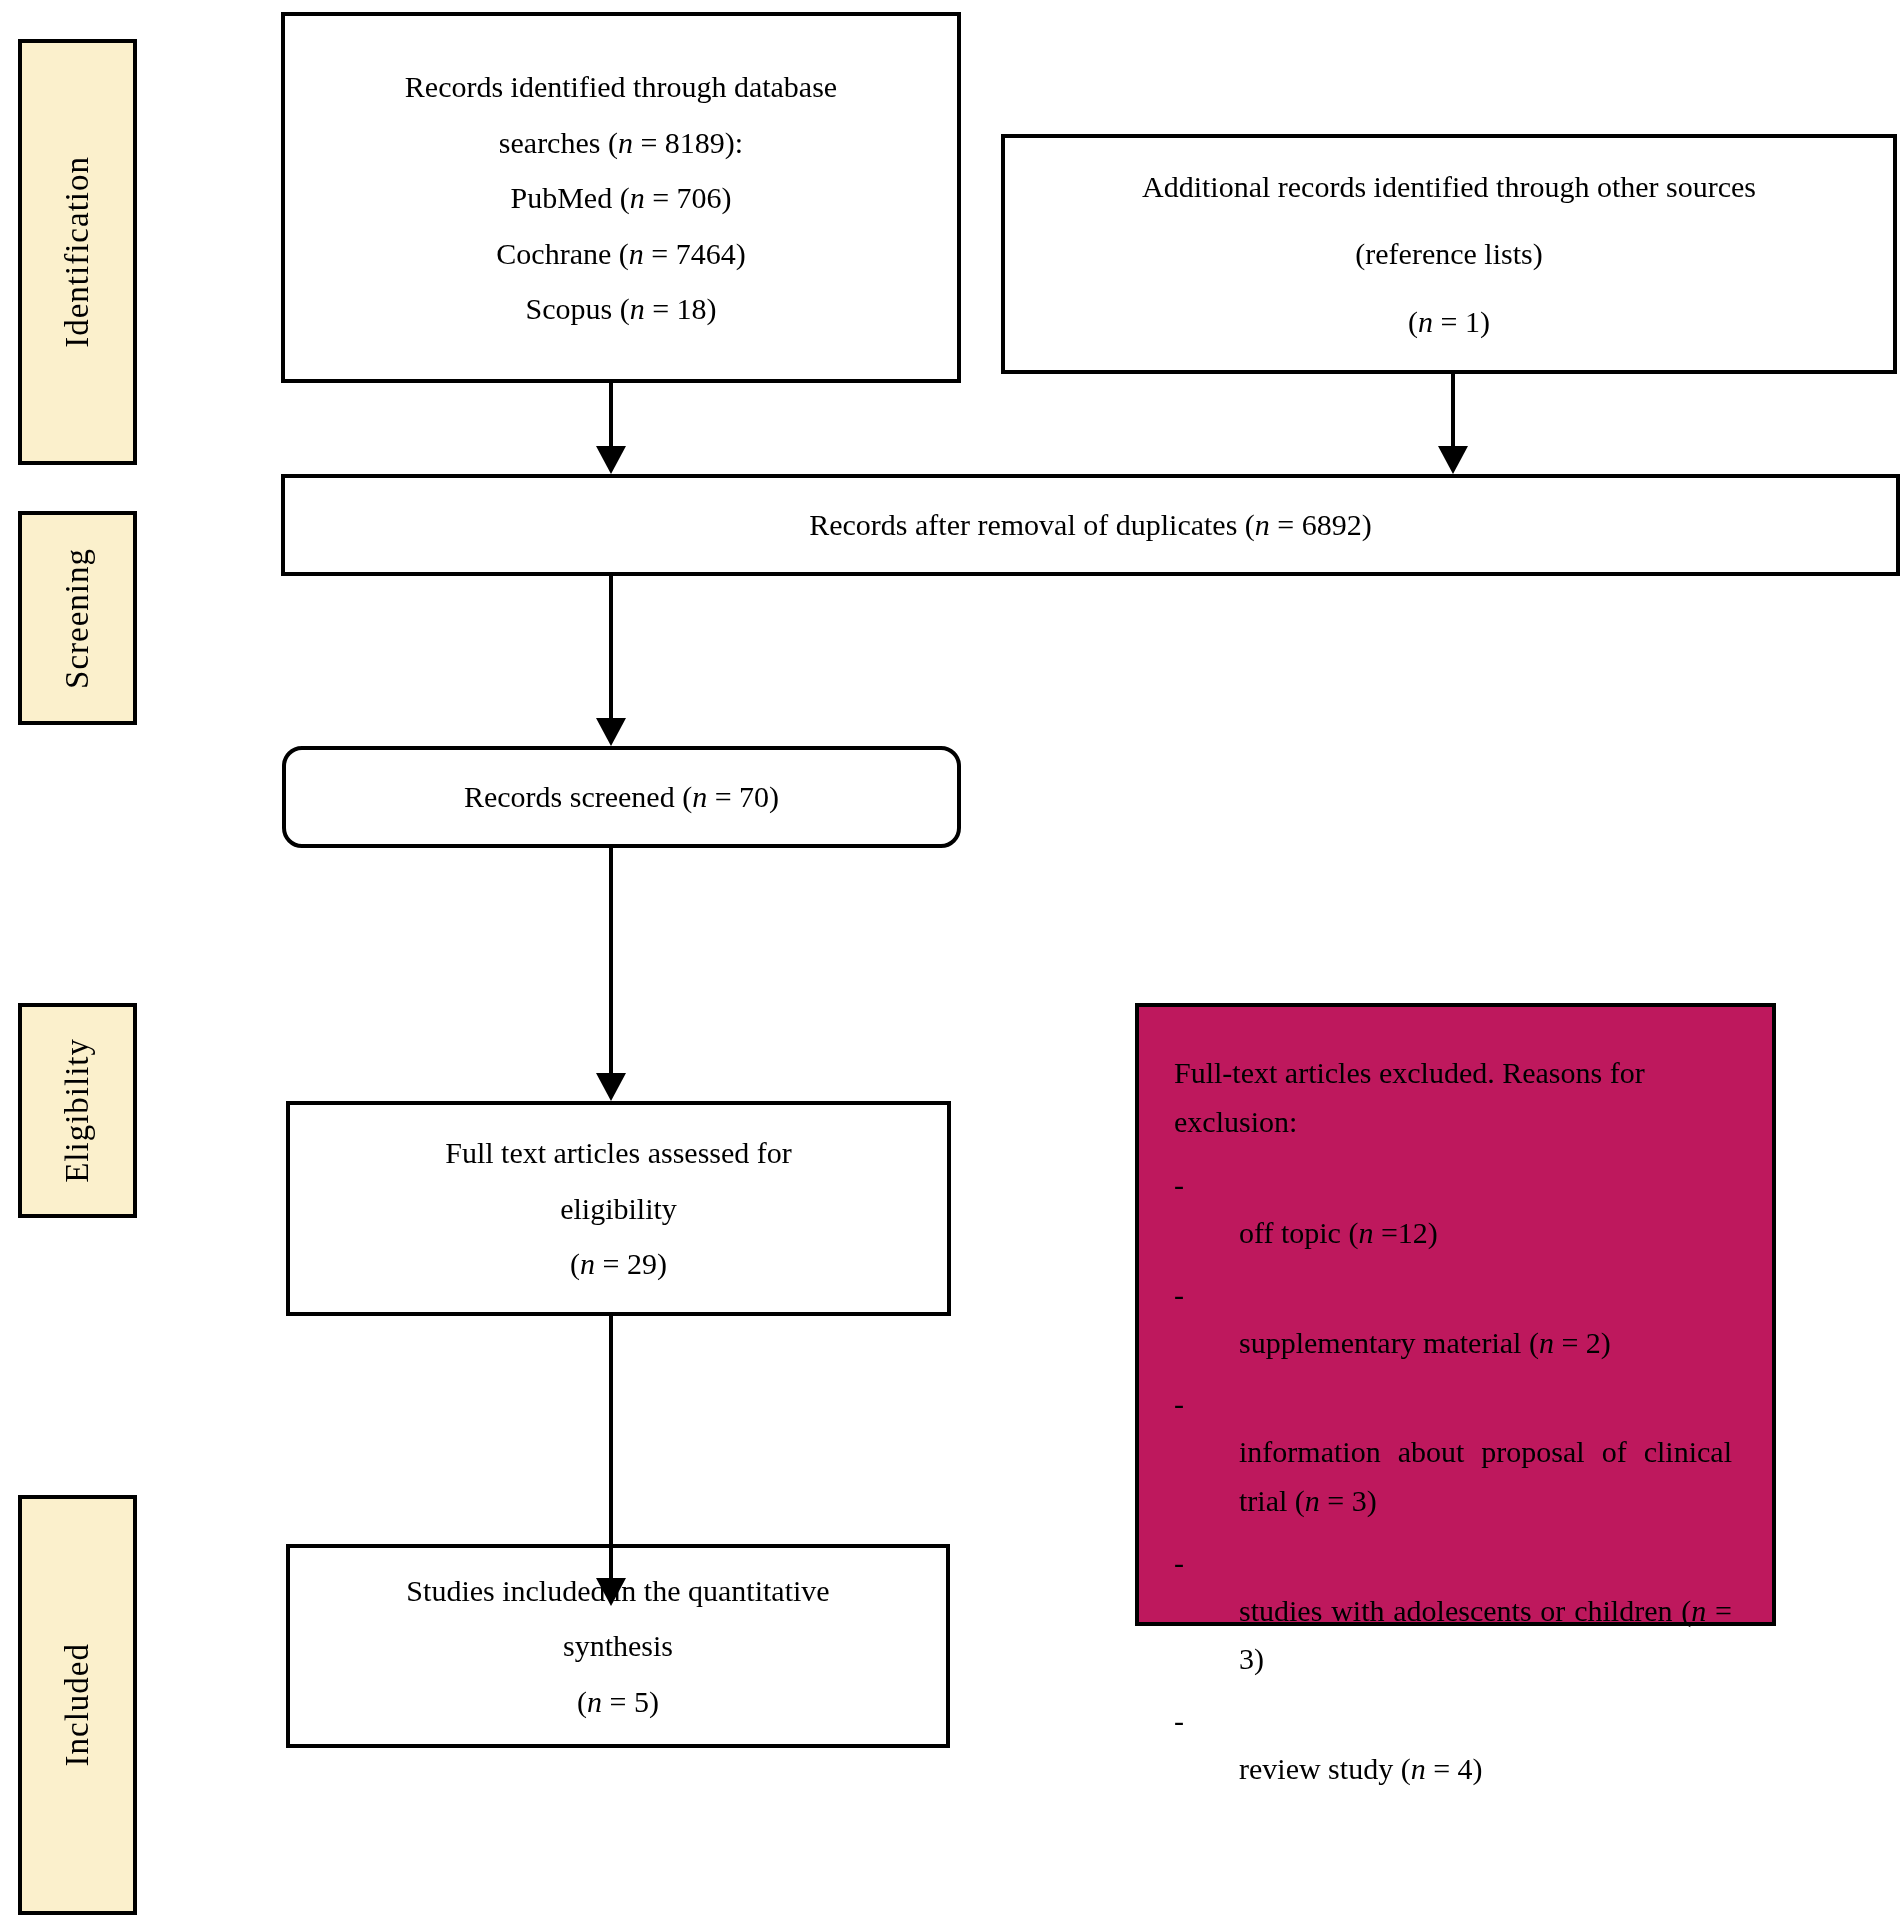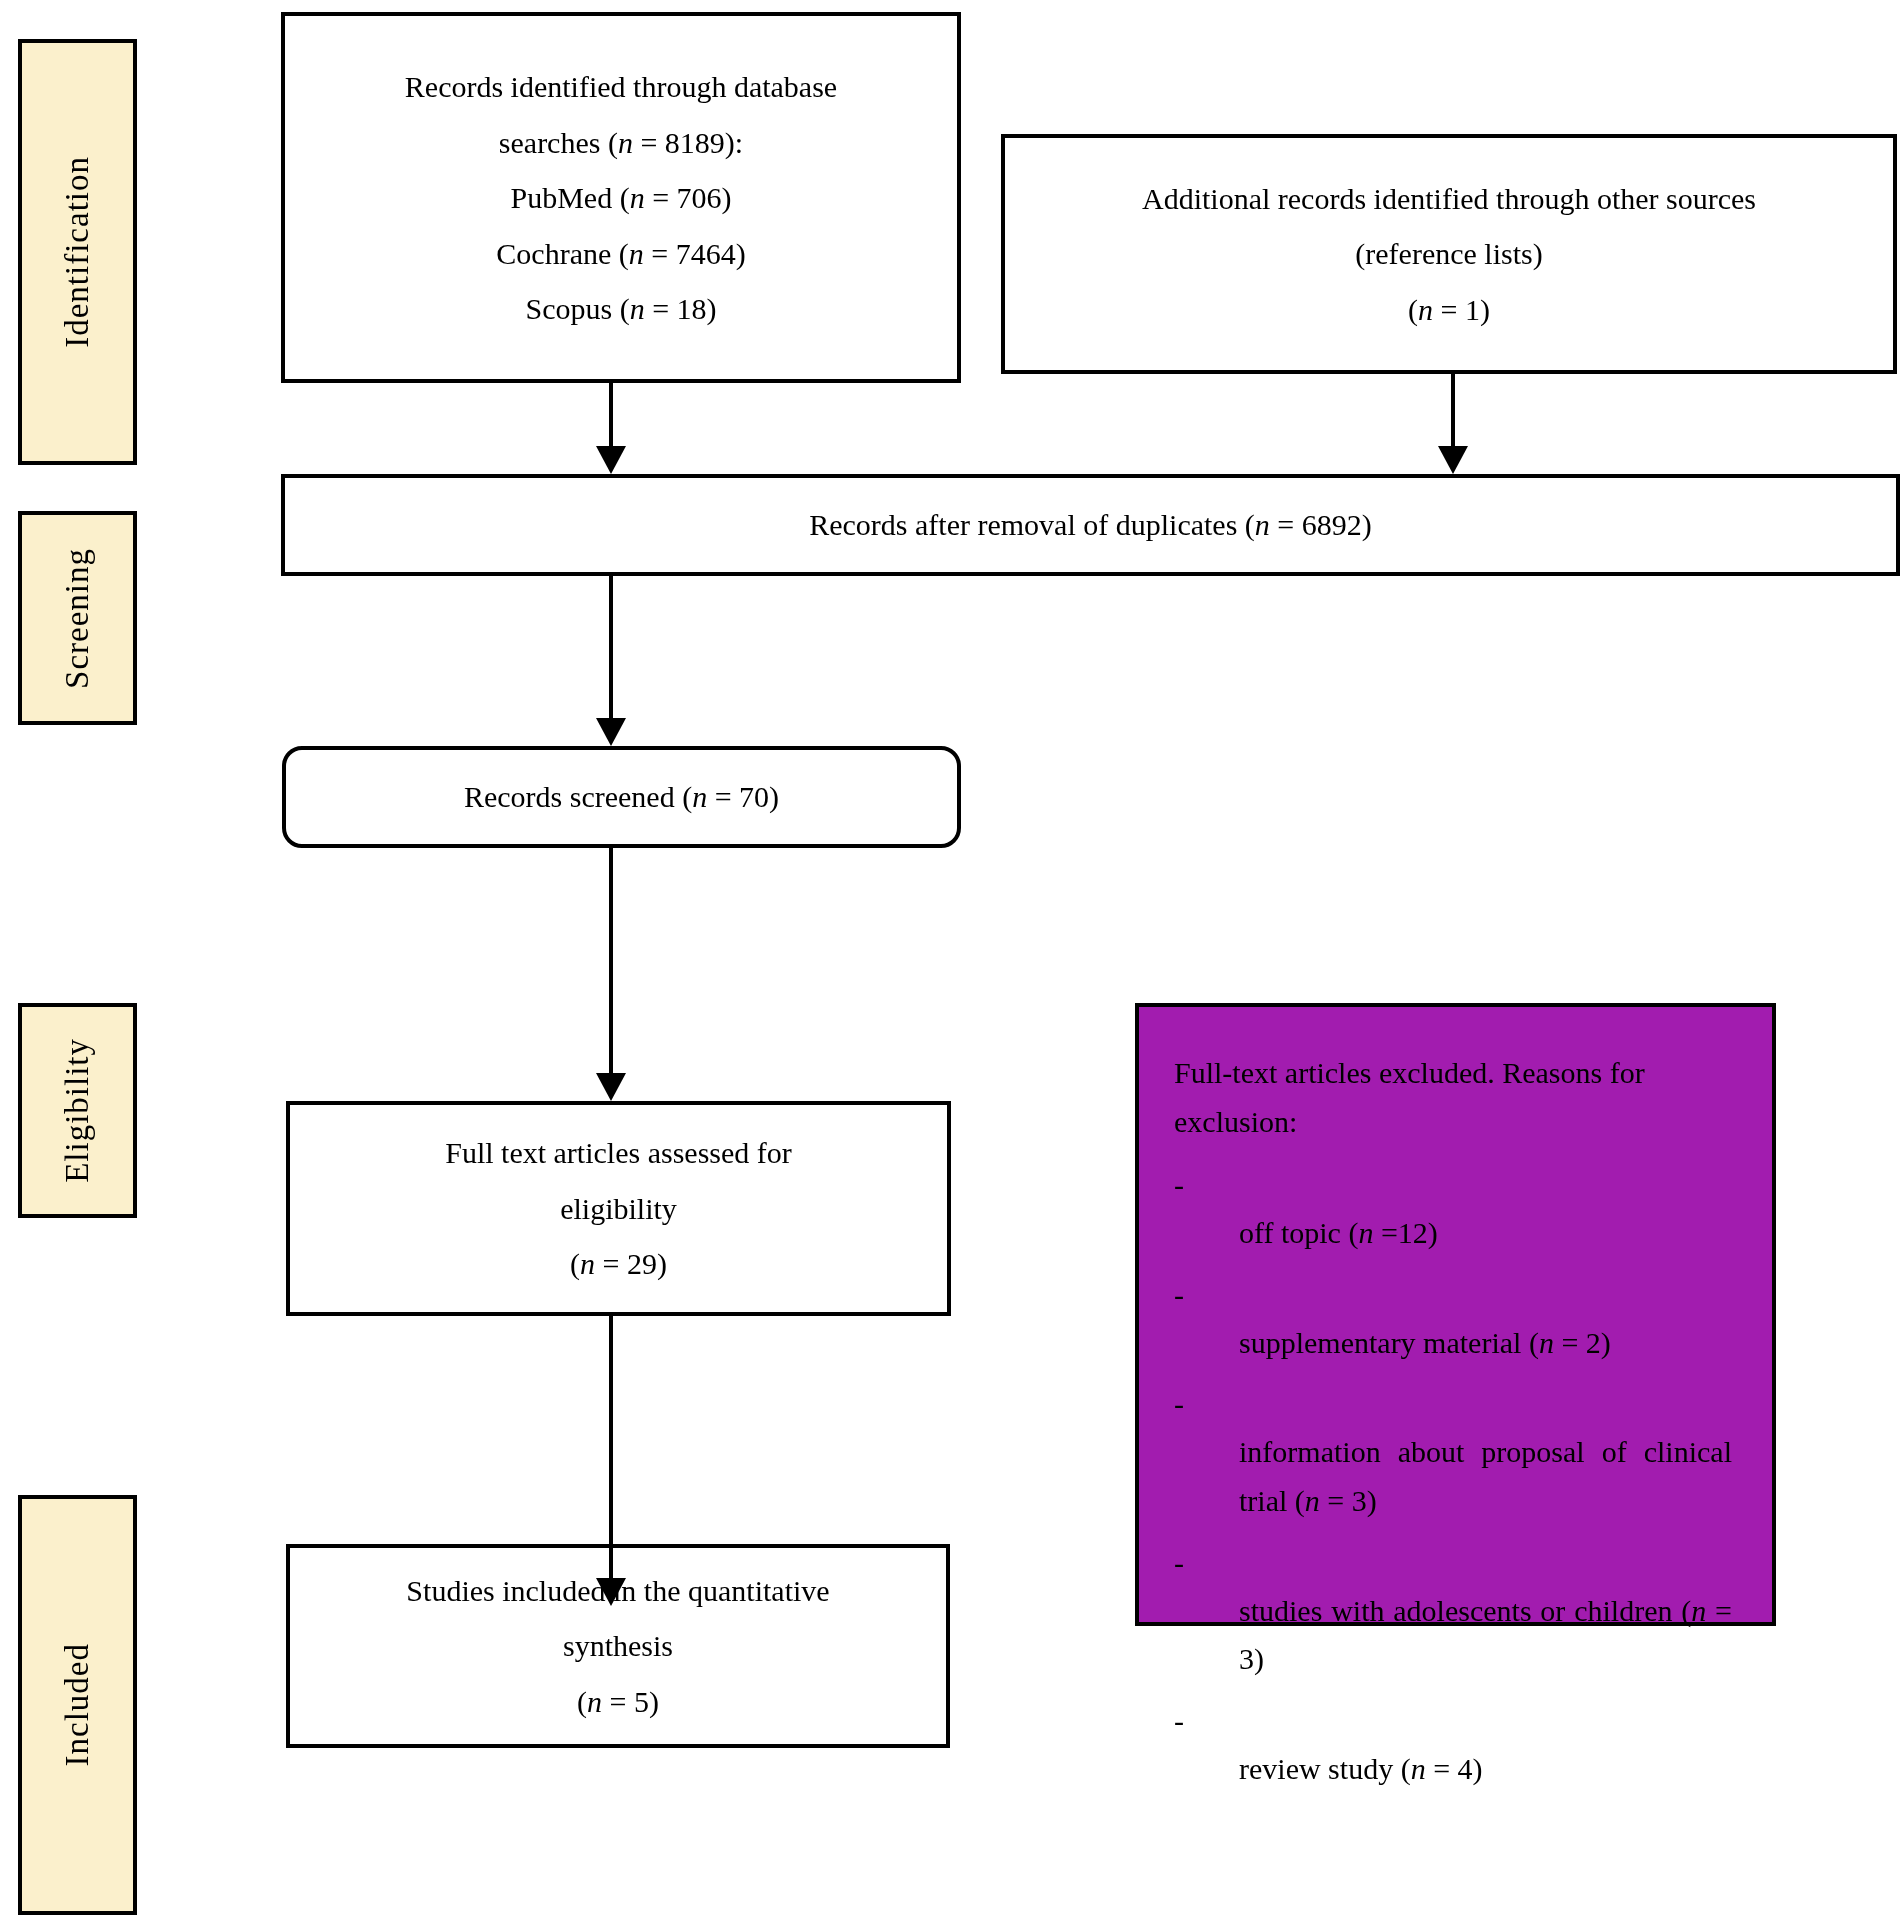--- a/index.html
+++ b/index.html
@@ -36,21 +36,21 @@
     text-align:center;
     font-size:30px;
     line-height:1.85;
     font-family:Liberation Serif, serif;
   }
   .fbox .line{white-space:nowrap;}
   .it{font-style:italic;}
   
   .xbox{
     position:absolute;
-    background:#a21caf;
+    background:#be185d;
     border:4px solid var(--border,#000);
     box-sizing:border-box;
     padding:42px 40px 30px 35px;
     font-size:30px;
     line-height:1.62;
     text-align:left;
   }
   .xbox .heading{margin:0 0 15px 0;}
   .xbox .item{display:flex;margin:0 0 13px 0;}
   .xbox .dash{flex:0 0 65px;}
@@ -89,21 +89,21 @@
   </div>
 
   <div class="fbox" style="left:281px;top:12.4px;width:680px;height:371px;">
       <div class="line"><span>Records identified through database</span></div>
       <div class="line"><span>searches (</span><span class="it">n</span><span> = 8189):</span></div>
       <div class="line"><span>PubMed (</span><span class="it">n</span><span> = 706)</span></div>
       <div class="line"><span>Cochrane (</span><span class="it">n</span><span> = 7464)</span></div>
       <div class="line"><span>Scopus (</span><span class="it">n</span><span> = 18)</span></div>
     </div>
 
-  <div class="fbox" style="left:1001px;top:134px;width:896px;height:240px;">
+  <div class="fbox" style="left:1001px;top:134px;width:896px;height:240px;gap:12px;">
       <div class="line"><span>Additional records identified through other sources</span></div>
       <div class="line"><span>(reference lists)</span></div>
       <div class="line"><span>(</span><span class="it">n</span><span> = 1)</span></div>
     </div>
 
   <div class="fbox" style="left:281px;top:474px;width:1619px;height:102px;justify-content:center;">
       <div class="line"><span>Records after removal of duplicates (</span><span class="it">n</span><span> = 6892)</span></div>
     </div>
 
   <div class="fbox" style="left:282px;top:746px;width:679px;height:102px;border-radius:20px;">

